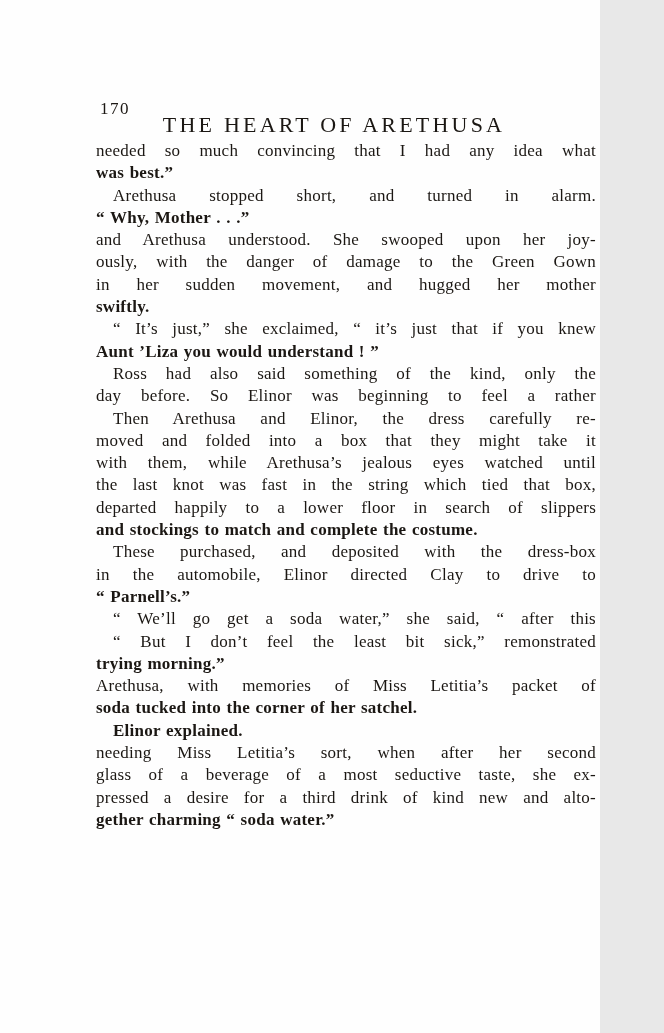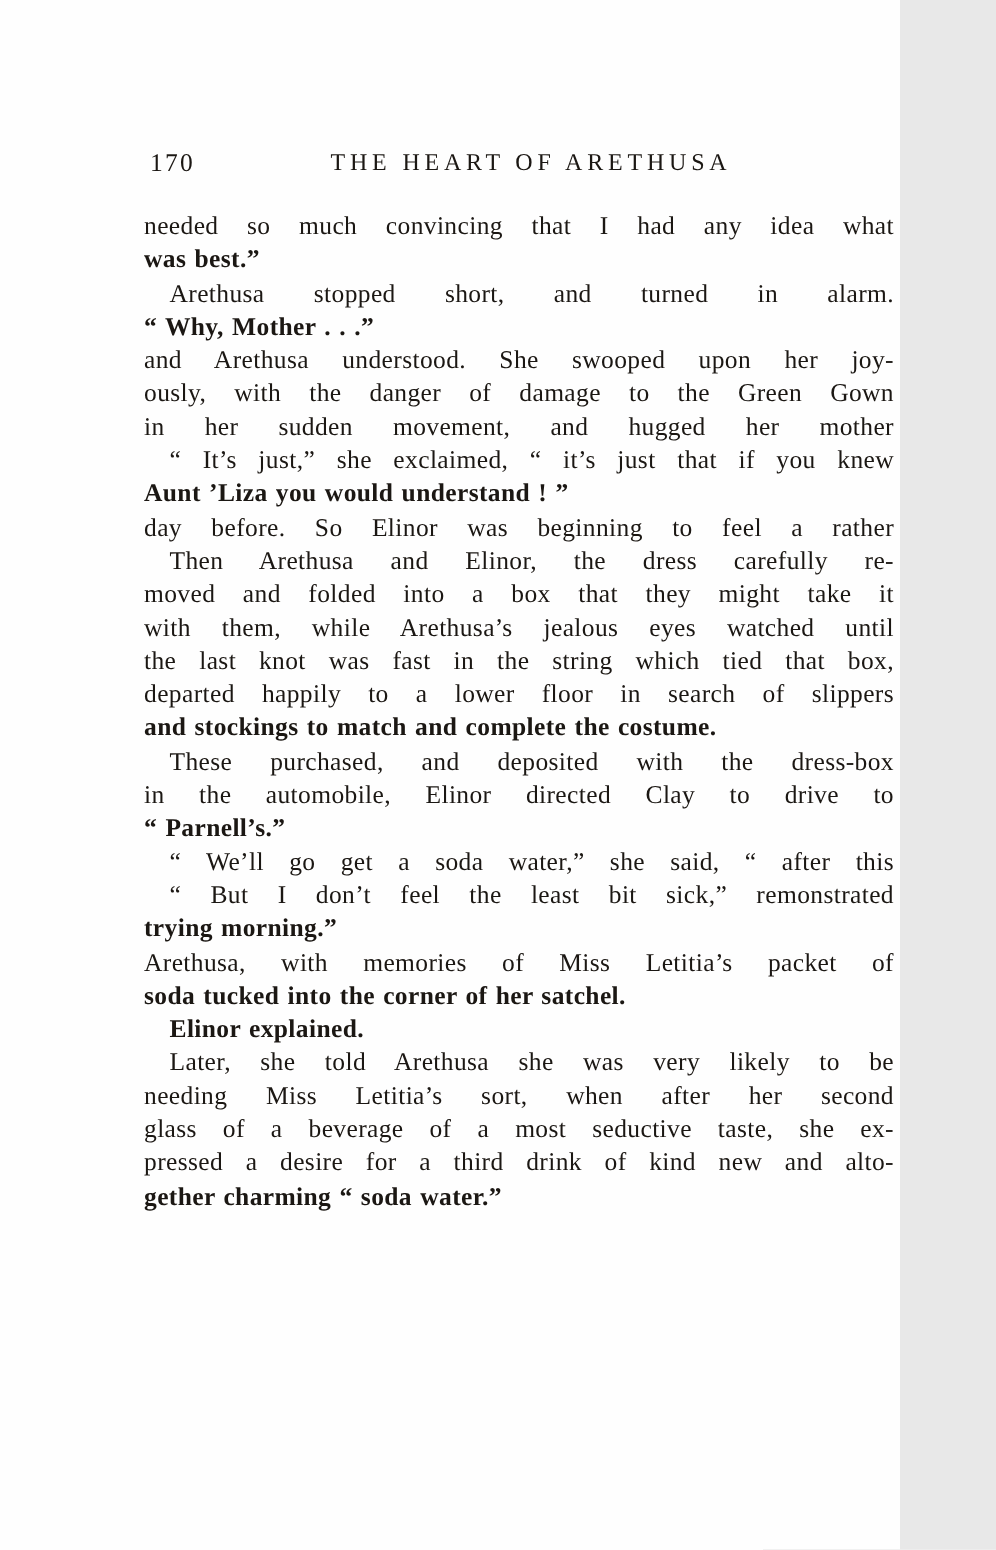--- a/index.html
+++ b/index.html
@@ -27,24 +27,23 @@
     position: absolute;
     left: 16px;
     top: 3px;
     font-size: 17px;
     letter-spacing: 1.5px;
     font-feature-settings: "onum" 1;
   }
   .head-title {
     position: absolute;
     left: 50%;
-    top: 4px;
+    top: 16px;
     transform: translateX(-50%);
-    margin-left: 20px;
-    font-size: 16px;
+    font-size: 22px;
     letter-spacing: 3.2px;
     white-space: nowrap;
     font-weight: 500;
   }
   .text-block {
     position: absolute;
     top: 140px;
     left: 96px;
     width: 500px;
     font-size: 17px;
@@ -73,37 +72,38 @@
     <span class="head-title">THE HEART OF ARETHUSA</span>
   </header>
   <main class="text-block" id="text-block">
       <div class="line">needed so much convincing that I had any idea what</div>
       <div class="line last">was best.”</div>
       <div class="line indent">Arethusa stopped short, and turned in alarm.</div>
       <div class="line last">“ Why, Mother . . .”</div>
       <div class="line">and Arethusa understood. She swooped upon her joy-</div>
       <div class="line">ously, with the danger of damage to the Green Gown</div>
       <div class="line">in her sudden movement, and hugged her mother</div>
+      <div class="line last">swiftly.</div>
       <div class="line indent">“ It’s just,” she exclaimed, “ it’s just that if you knew</div>
       <div class="line last">Aunt ’Liza you would understand ! ”</div>
+      <div class="line indent">Ross had also said something of the kind, only the</div>
       <div class="line">day before. So Elinor was beginning to feel a rather</div>
       <div class="line indent">Then Arethusa and Elinor, the dress carefully re-</div>
       <div class="line">moved and folded into a box that they might take it</div>
       <div class="line">with them, while Arethusa’s jealous eyes watched until</div>
       <div class="line">the last knot was fast in the string which tied that box,</div>
       <div class="line">departed happily to a lower floor in search of slippers</div>
       <div class="line last">and stockings to match and complete the costume.</div>
       <div class="line indent">These purchased, and deposited with the dress-box</div>
       <div class="line">in the automobile, Elinor directed Clay to drive to</div>
       <div class="line last">“ Parnell’s.”</div>
       <div class="line indent">“ We’ll go get a soda water,” she said, “ after this</div>
       <div class="line indent">“ But I don’t feel the least bit sick,” remonstrated</div>
       <div class="line last">trying morning.”</div>
       <div class="line">Arethusa, with memories of Miss Letitia’s packet of</div>
       <div class="line last">soda tucked into the corner of her satchel.</div>
       <div class="line last indent">Elinor explained.</div>
-      <div class="line indent">Later, she told Arethusa she was very likely to be</div>
       <div class="line">needing Miss Letitia’s sort, when after her second</div>
       <div class="line">glass of a beverage of a most seductive taste, she ex-</div>
       <div class="line">pressed a desire for a third drink of kind new and alto-</div>
       <div class="line last">gether charming “ soda water.”</div>
     </main>
 </div>
 
 </body></html>

